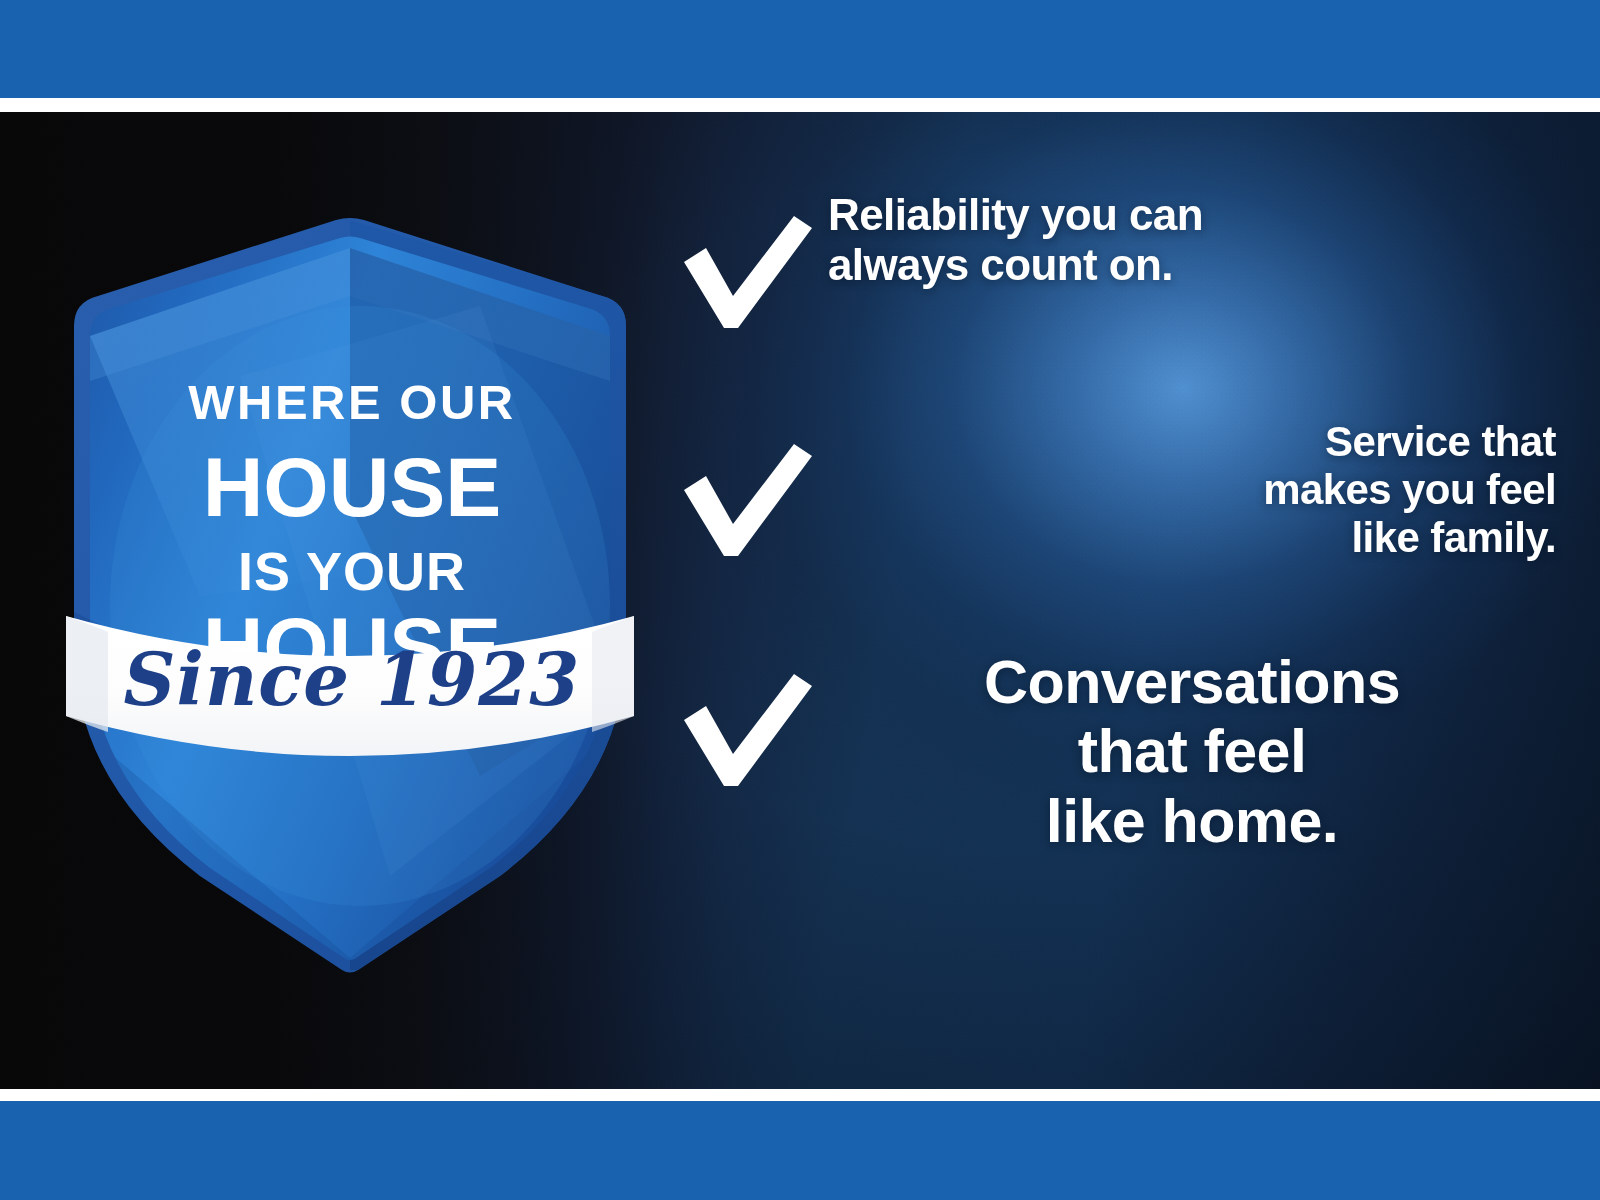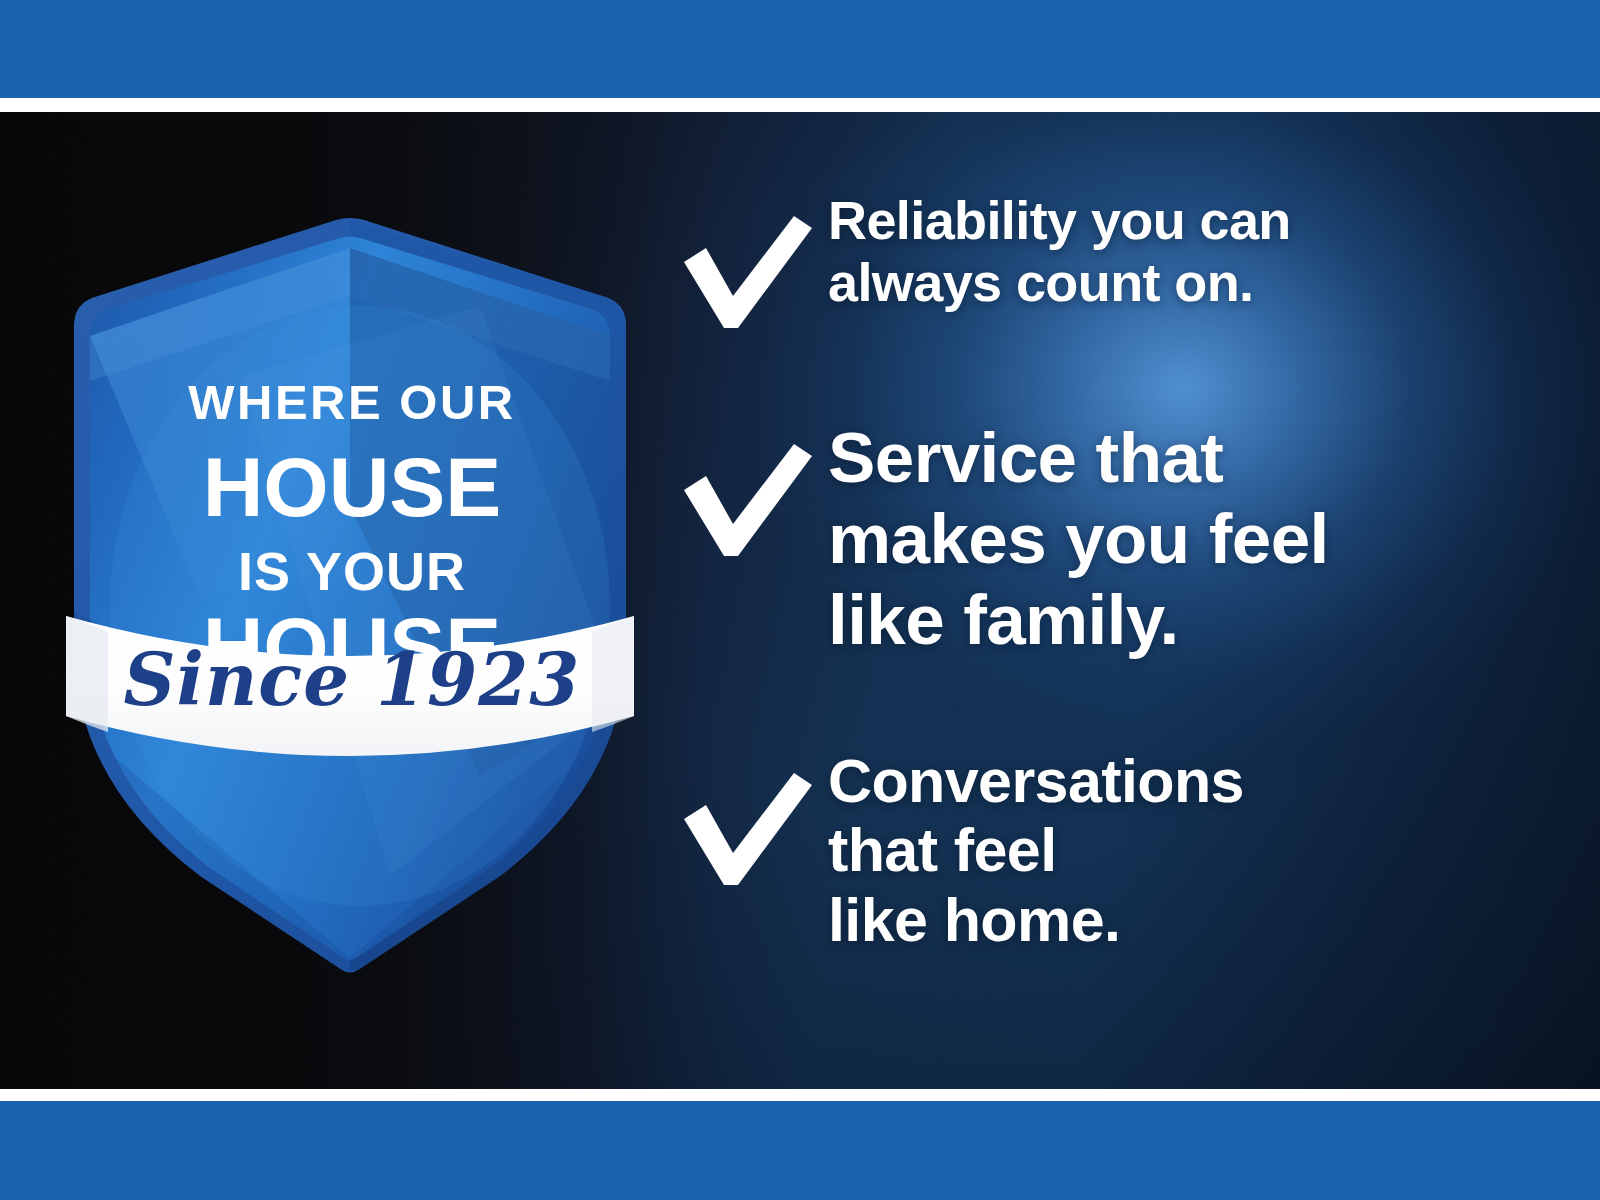--- a/index.html
+++ b/index.html
@@ -144,39 +144,39 @@
     position: absolute;
     left: 676px;
     top: 190px;
     width: 880px;
   }
   .bullet {
     display: flex;
     align-items: flex-start;
     margin-bottom: 86px;
   }
-  .bullet:last-child { margin-bottom: 8px; }
+  .bullet:last-child { margin-bottom: 8px; text-align: center; }
   .check-wrap {
     flex: 0 0 auto;
     width: 152px;
     padding-top: 24px;
   }
   .check-wrap svg { display: block; width: 140px; height: 118px; }
   .bullet-text {
     flex: 1 1 auto;
     color: #ffffff;
     font-family: "Liberation Sans", sans-serif;
     font-weight: bold;
-    font-size: 54px;
+    font-size: 44px;
     line-height: 1.14;
     letter-spacing: -0.6px;
     white-space: pre-line;
     text-shadow: 0 2px 10px rgba(4,16,34,0.45);
   }
-  .bullet-2 .bullet-text { font-size: 71px; }
+  .bullet-2 .bullet-text { font-size: 42px; text-align: right; }
   .bullet-3 .bullet-text { font-size: 61px; }
 </style>
 </head>
 <body>
 
 <div class="canvas">
 
   <div class="band band-top"></div>
 
   <div class="stage">

